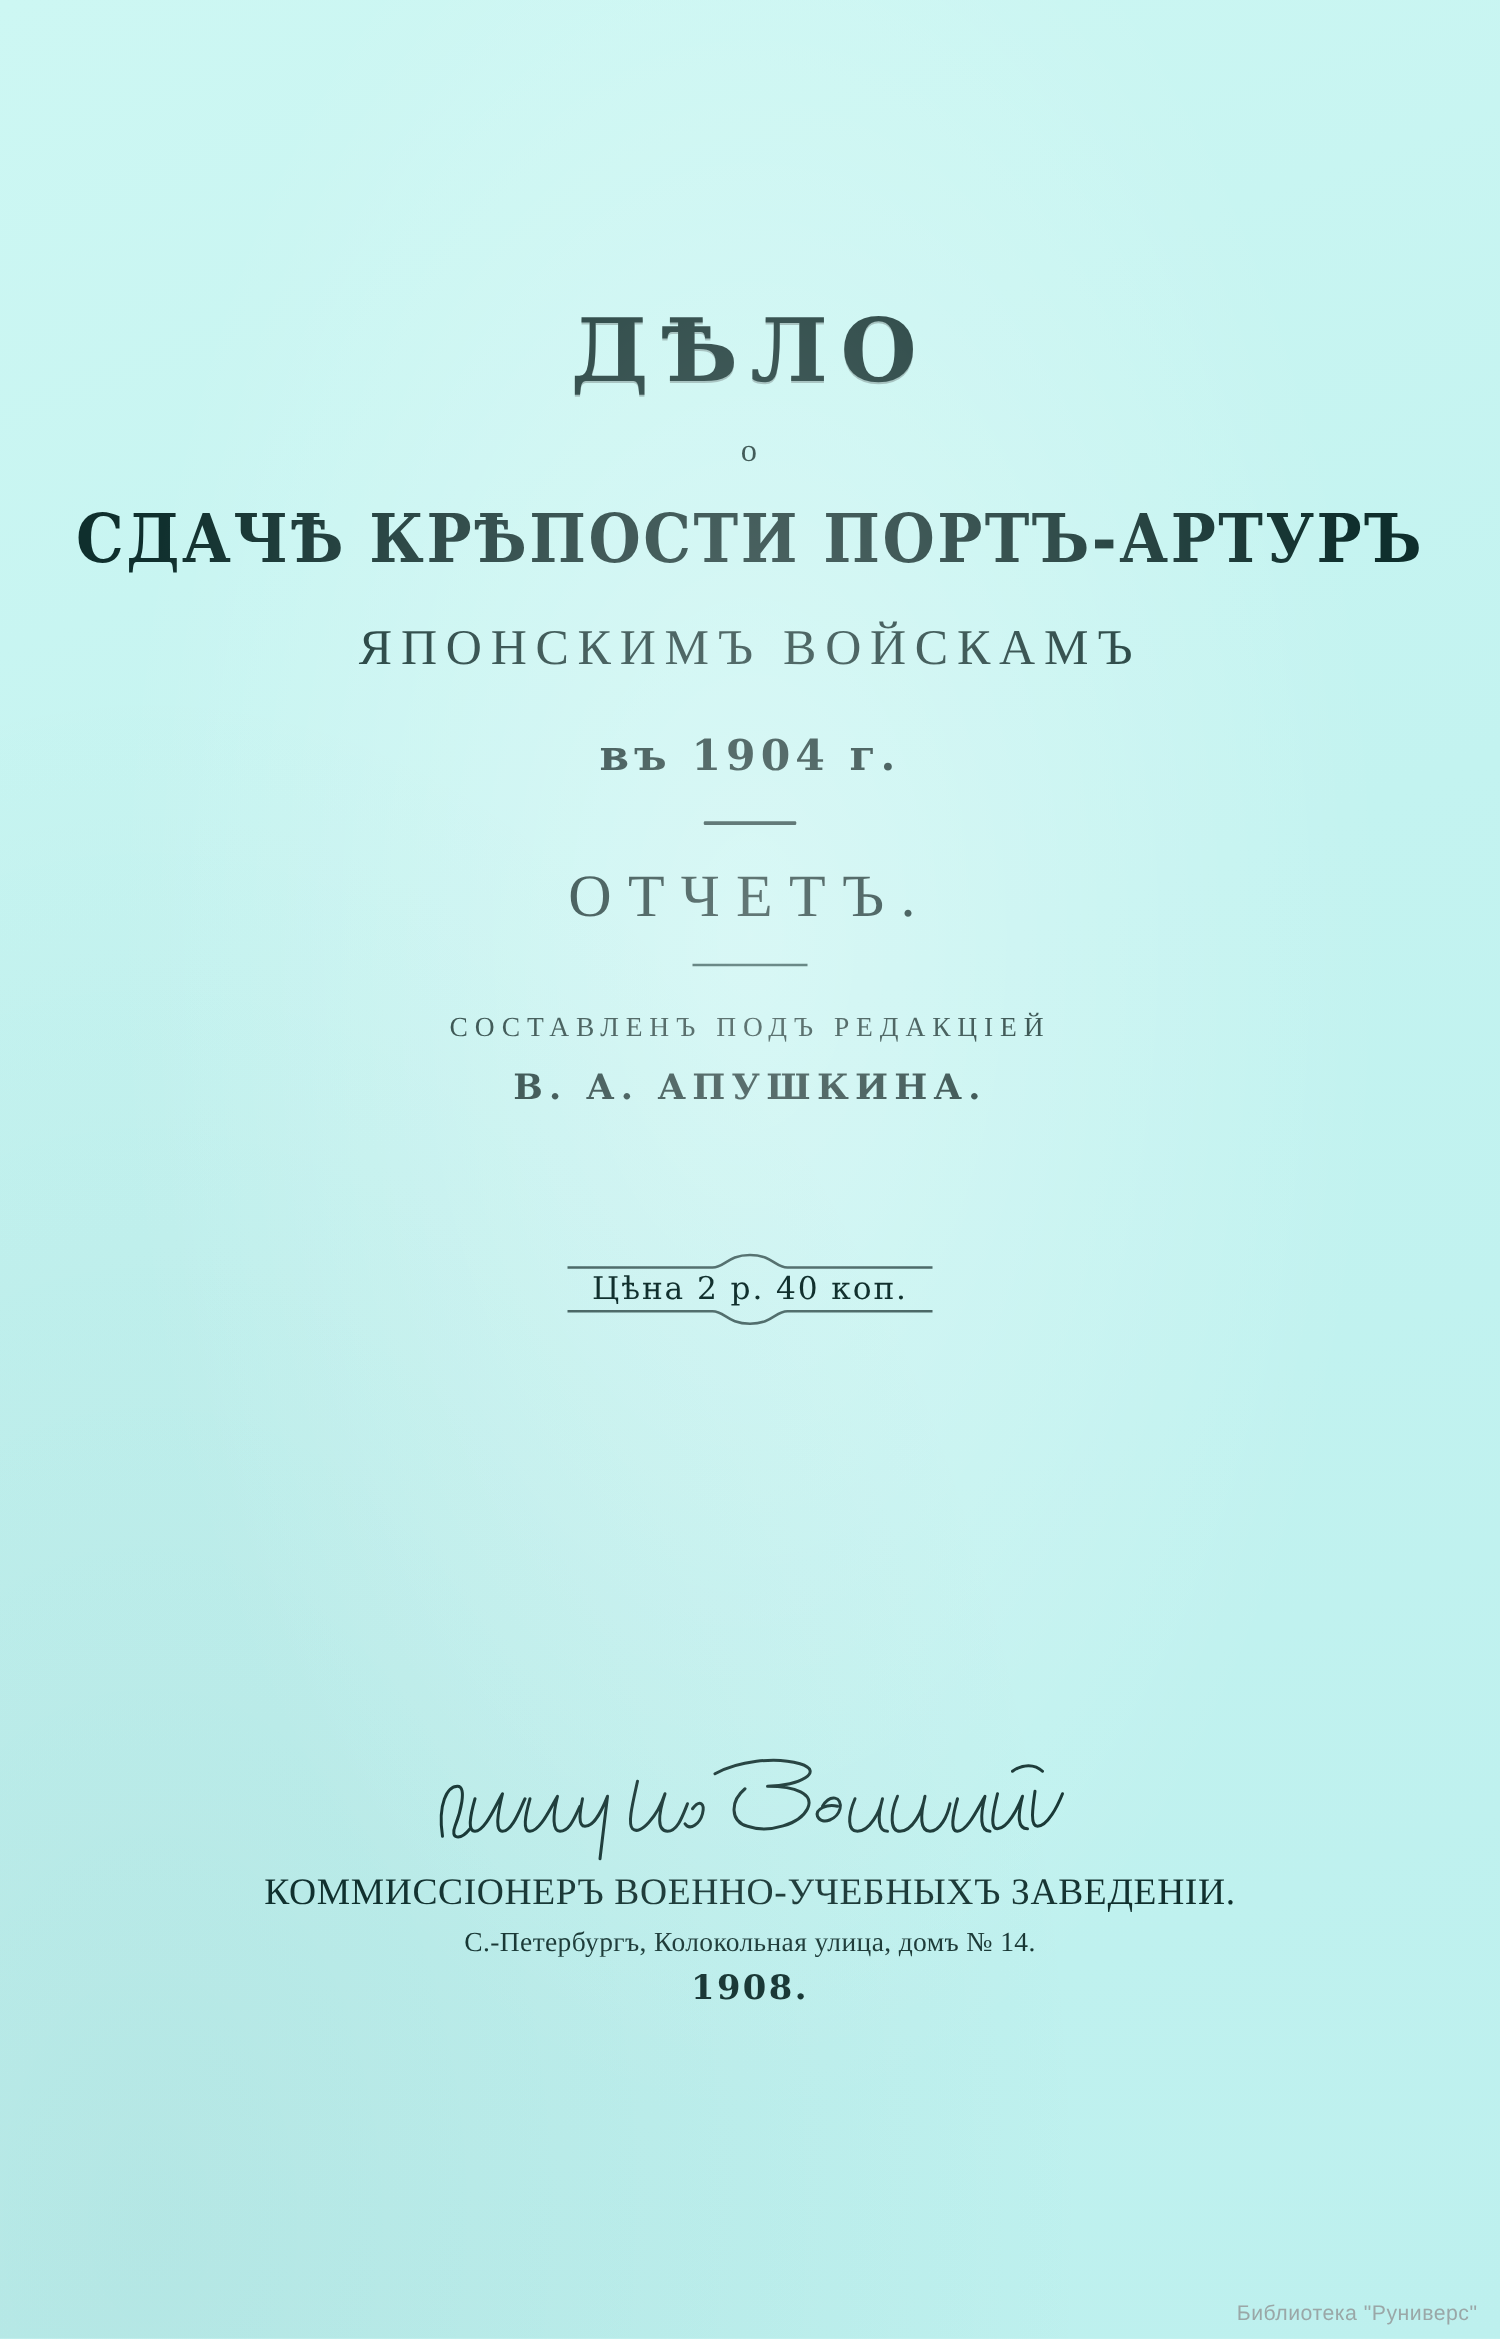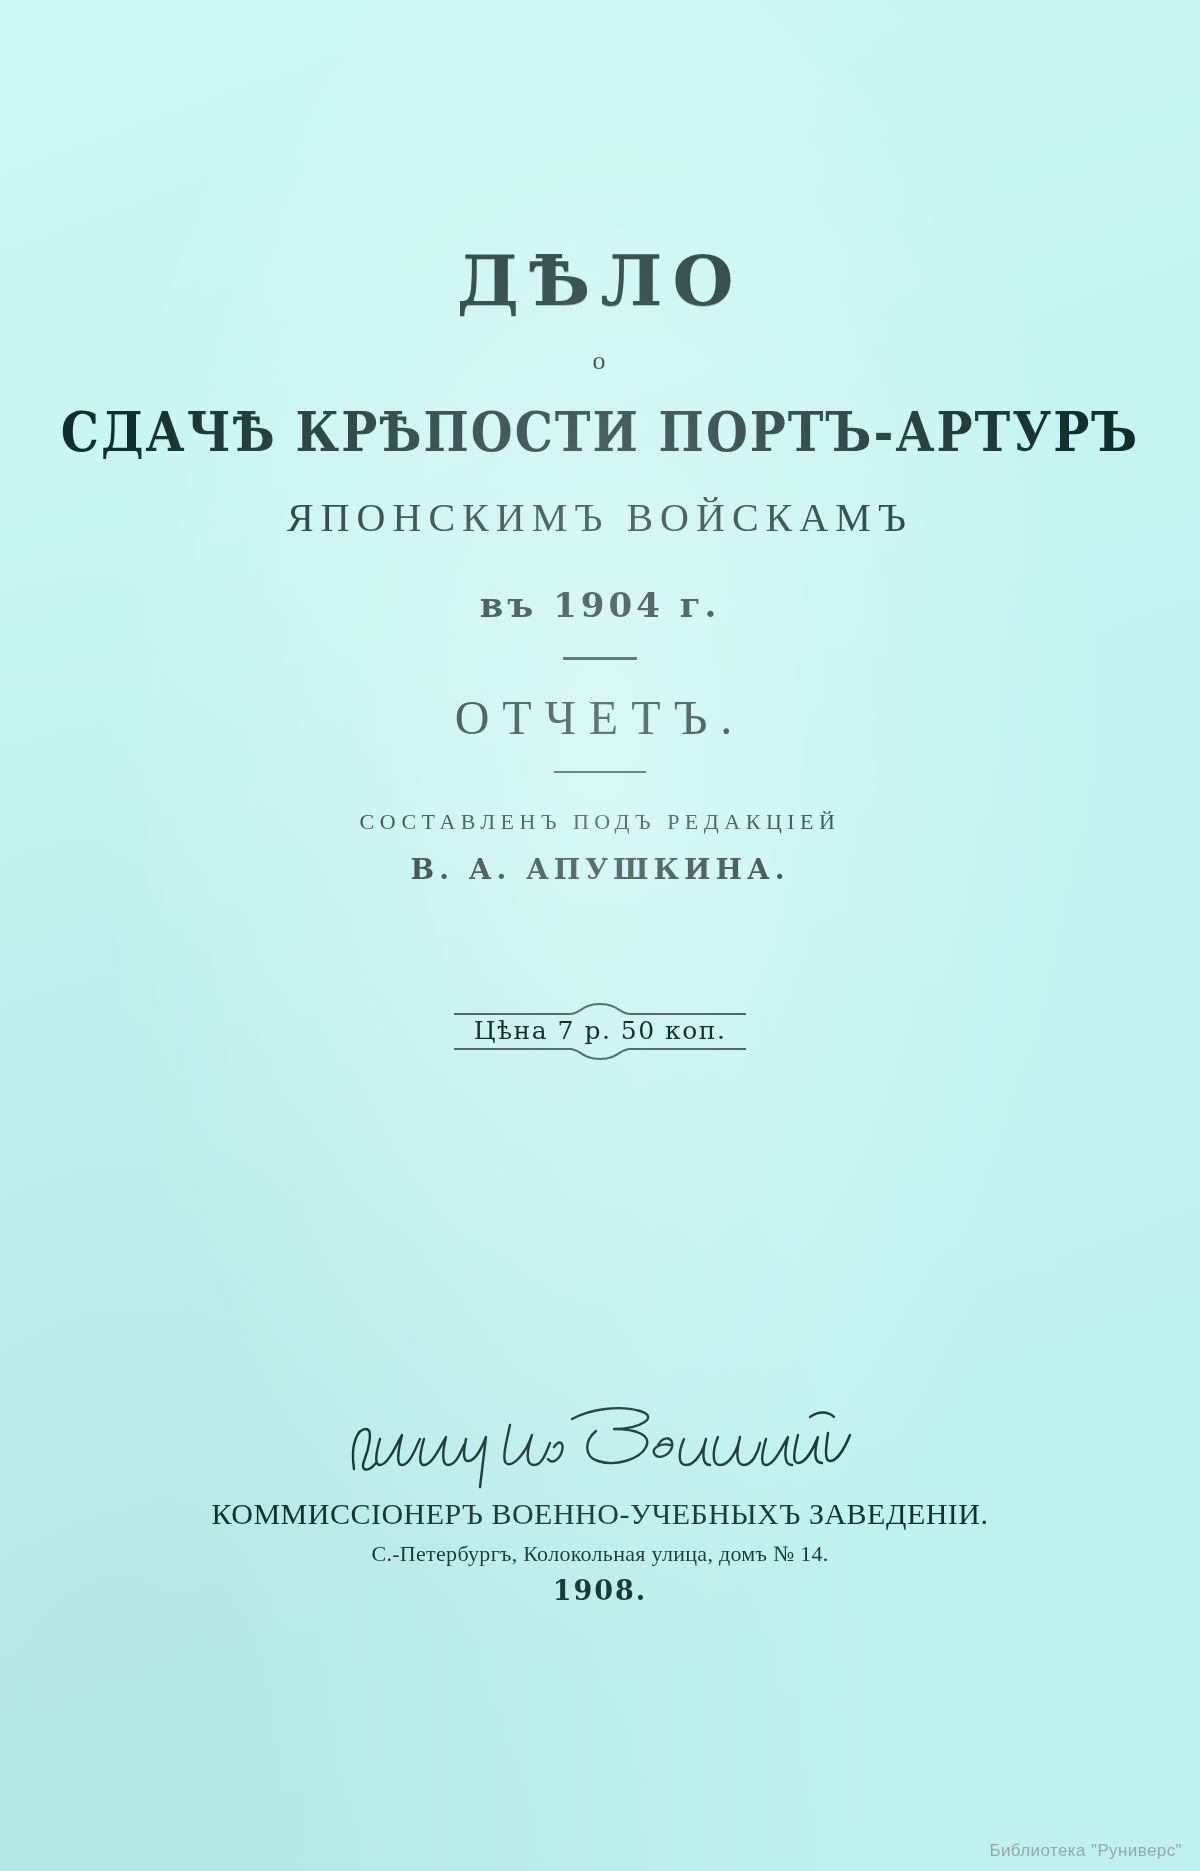--- a/index.html
+++ b/index.html
@@ -223,21 +223,21 @@
 
     <div class="t-editor">В. А. АПУШКИНА.</div>
 
     <div class="price-wrap">
       <div class="price-box">
         <div class="orn top">
           <svg width="296" height="16" viewBox="0 0 296 16">
             <path d="M2,12 L118,12 C128,12 130,2 148,2 C166,2 168,12 178,12 L294,12" fill="none" stroke="#1d4240" stroke-width="2"></path>
           </svg>
         </div>
-        <div class="price-text">Цѣна 7 р. 50 коп.</div>
+        <div class="price-text">Цѣна 2 р. 40 коп.</div>
         <div class="orn bot">
           <svg width="296" height="16" viewBox="0 0 296 16">
             <path d="M2,4 L118,4 C128,4 130,14 148,14 C166,14 168,4 178,4 L294,4" fill="none" stroke="#1d4240" stroke-width="2"></path>
           </svg>
         </div>
       </div>
     </div>
 
   </div>
 

